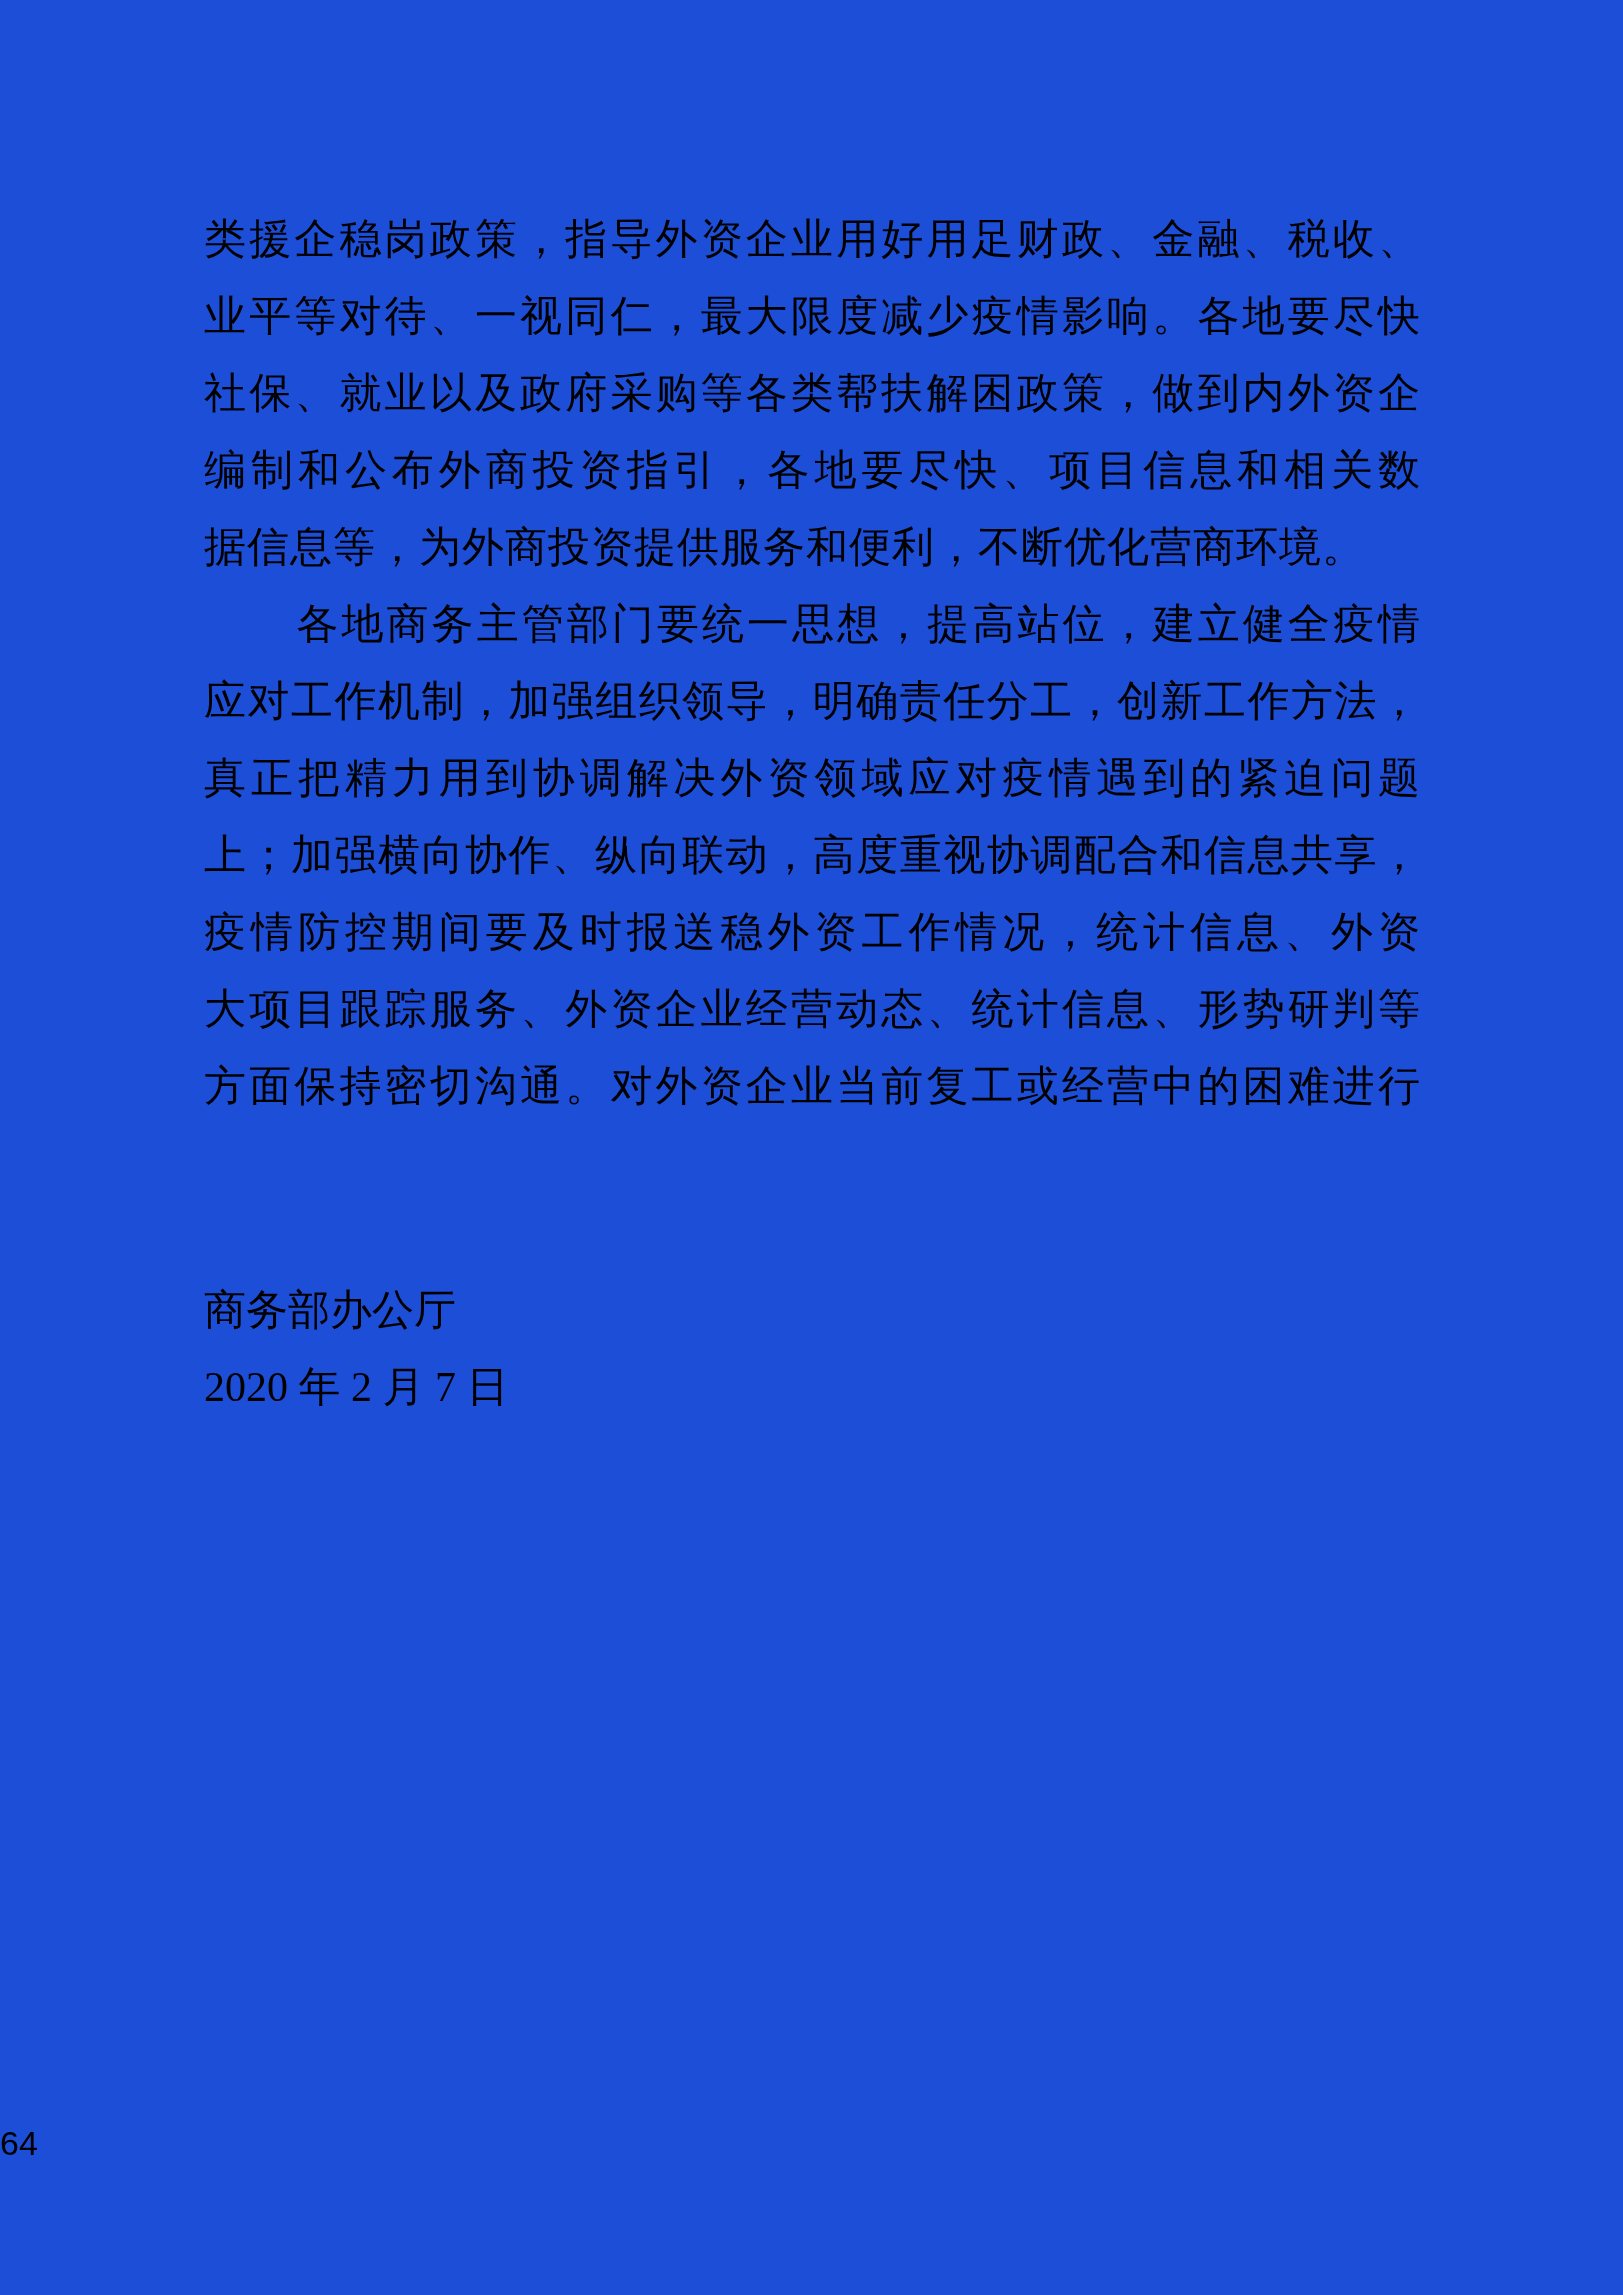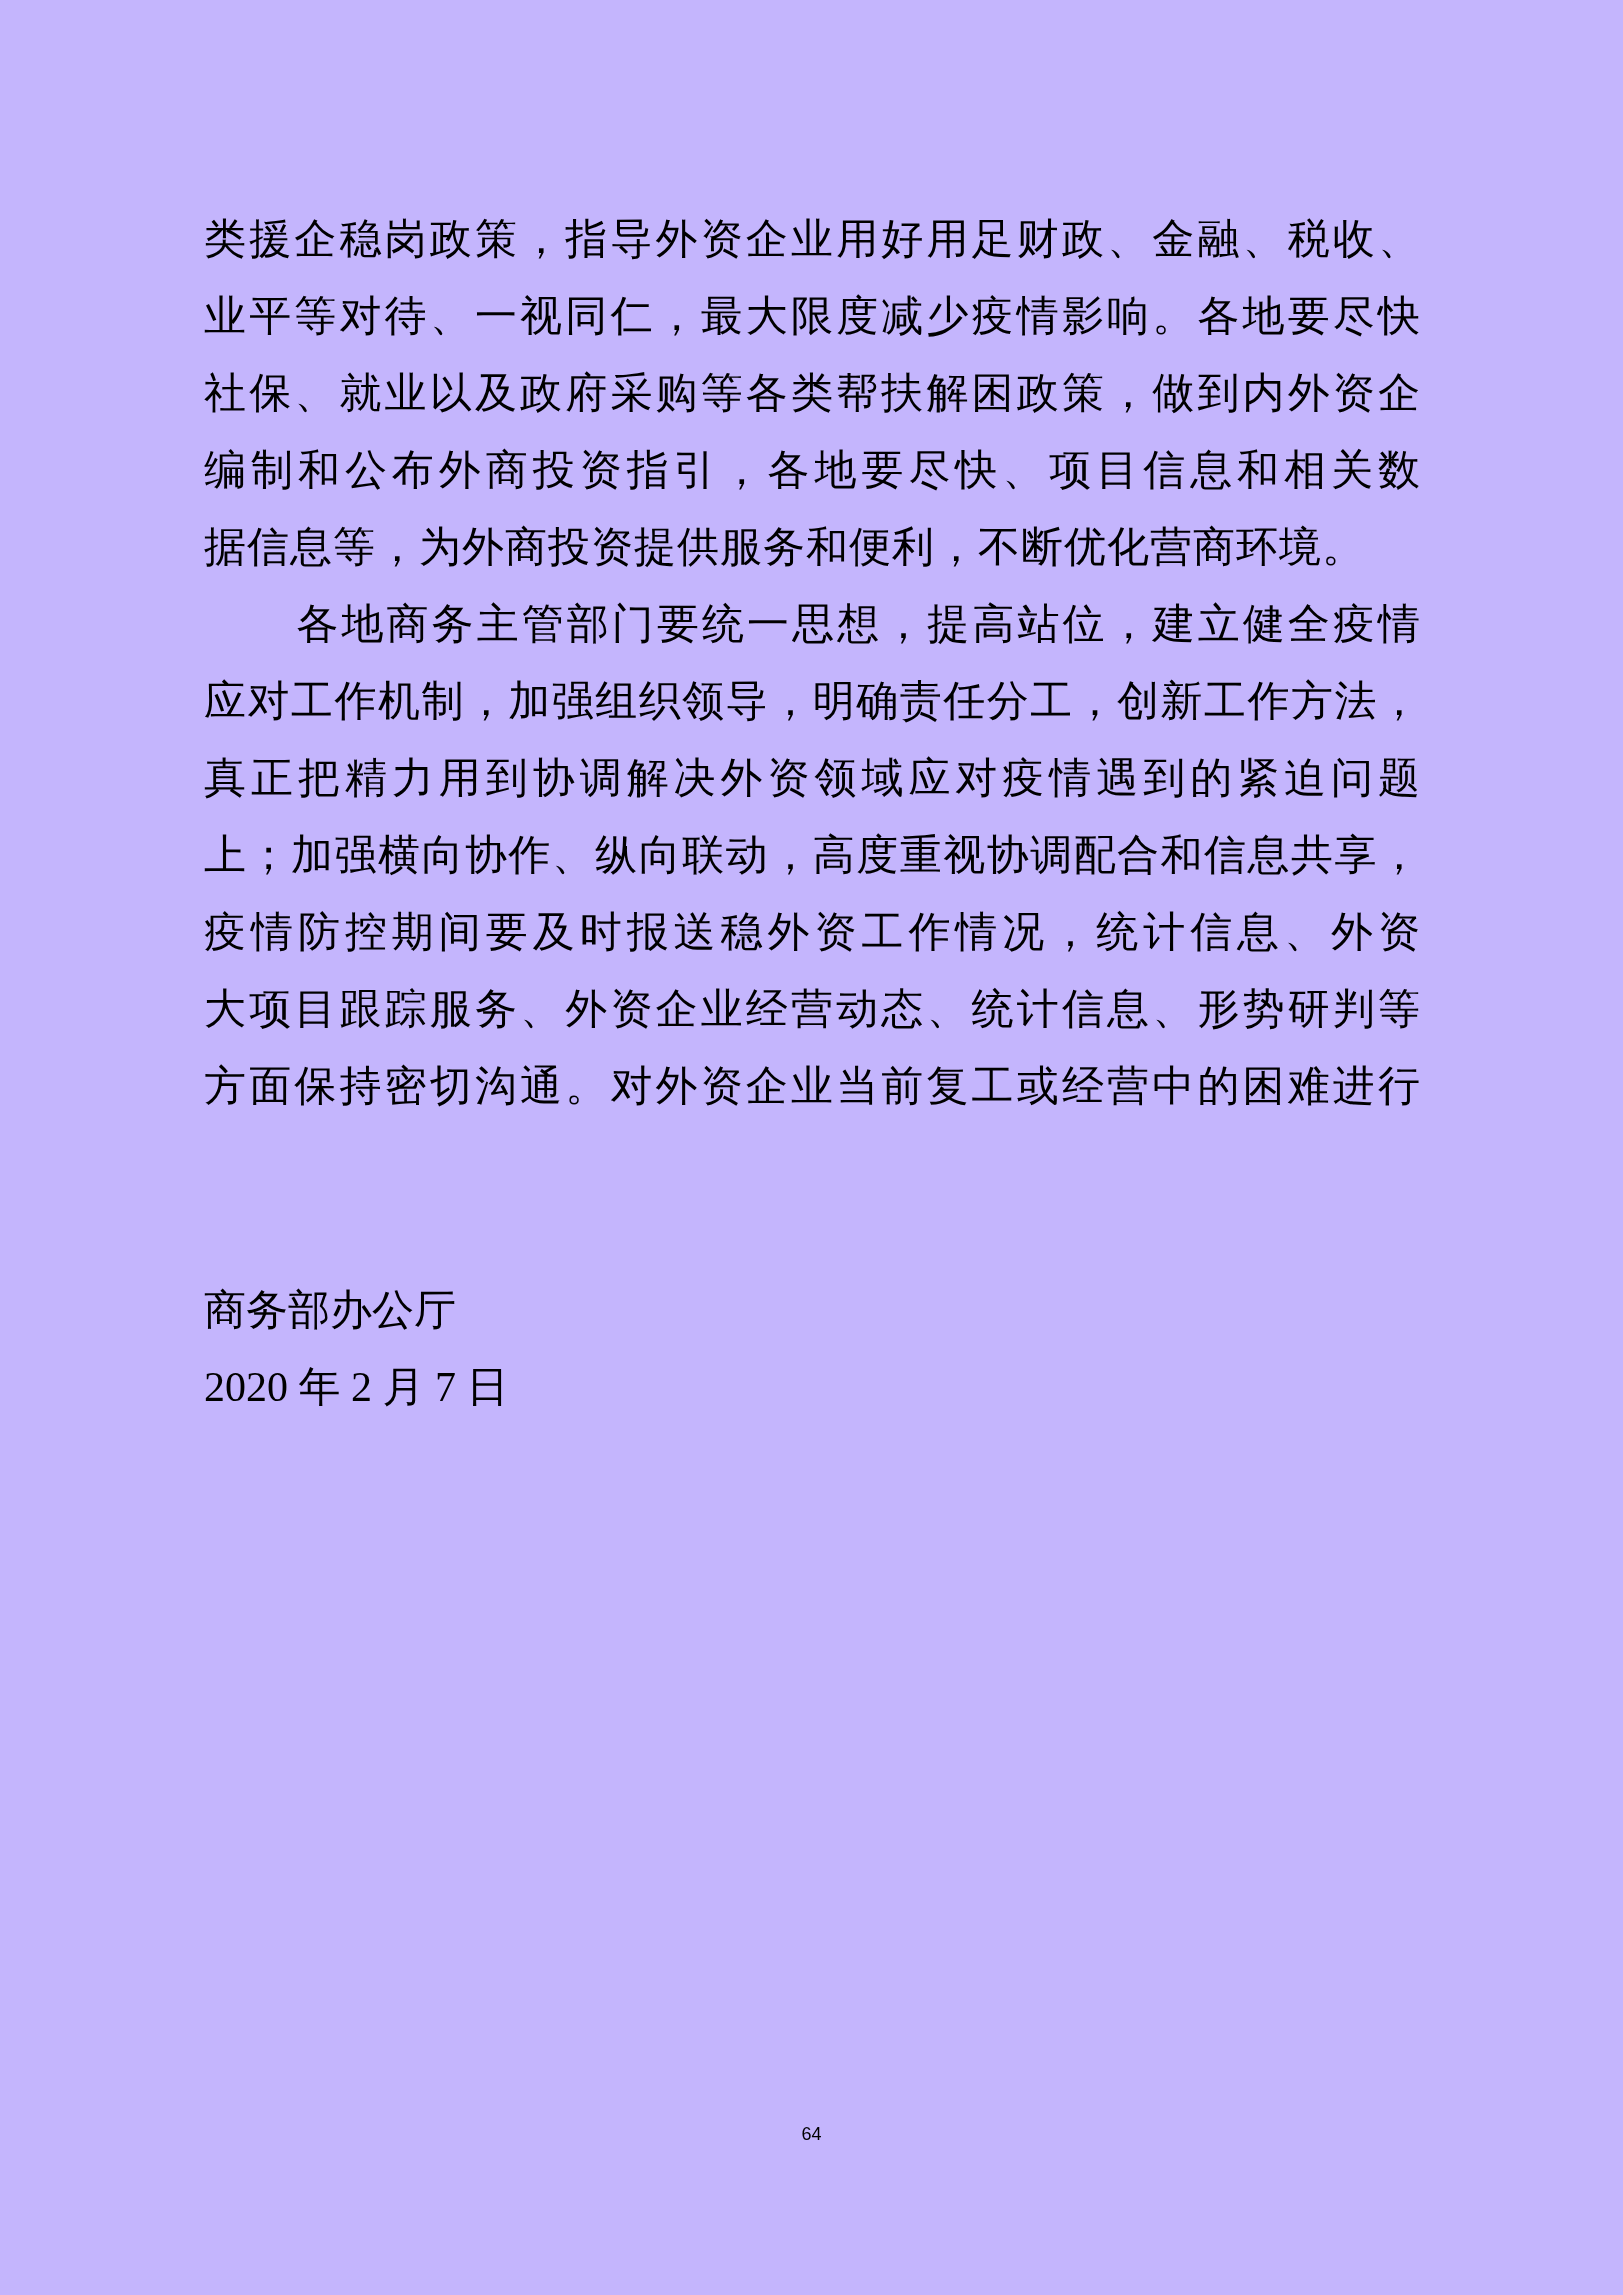--- a/index.html
+++ b/index.html
@@ -1,21 +1,21 @@
 <!DOCTYPE html>
 <html style="font-size:10.5px"><head>
 <meta charset="utf-8">
 <style>
   html, body { margin: 0; padding: 0; background: #e8e8e8; }
   .page {
     position: relative;
     width: 1623px;
     height: 2295px;
     margin: 0 auto;
-    background: #c4b5fd;
+    background: #1d4ed8;
     color: #000000;
     font-family: "Liberation Serif", "DejaVu Serif", serif;
     overflow: hidden;
   }
   .body-col {
     position: absolute;
     left: 204px;
     top: 201px;
     width: 1216px;
     font-size: 42px;
@@ -42,23 +42,22 @@
   }
   .date {
     text-align: left;
     padding-right: 16.4px;
   }
   .footer {
     position: absolute;
     left: 0;
     top: 2125px;
     width: 100%;
-    text-align: center;
     font-family: "Liberation Sans", "DejaVu Sans", sans-serif;
-    font-size: 18px;
+    font-size: 34px;
     line-height: 1.1;
     color: #000000;
   }
 </style>
 </head>
 <body>
 
 <div class="page">
 
   <div class="body-col">

